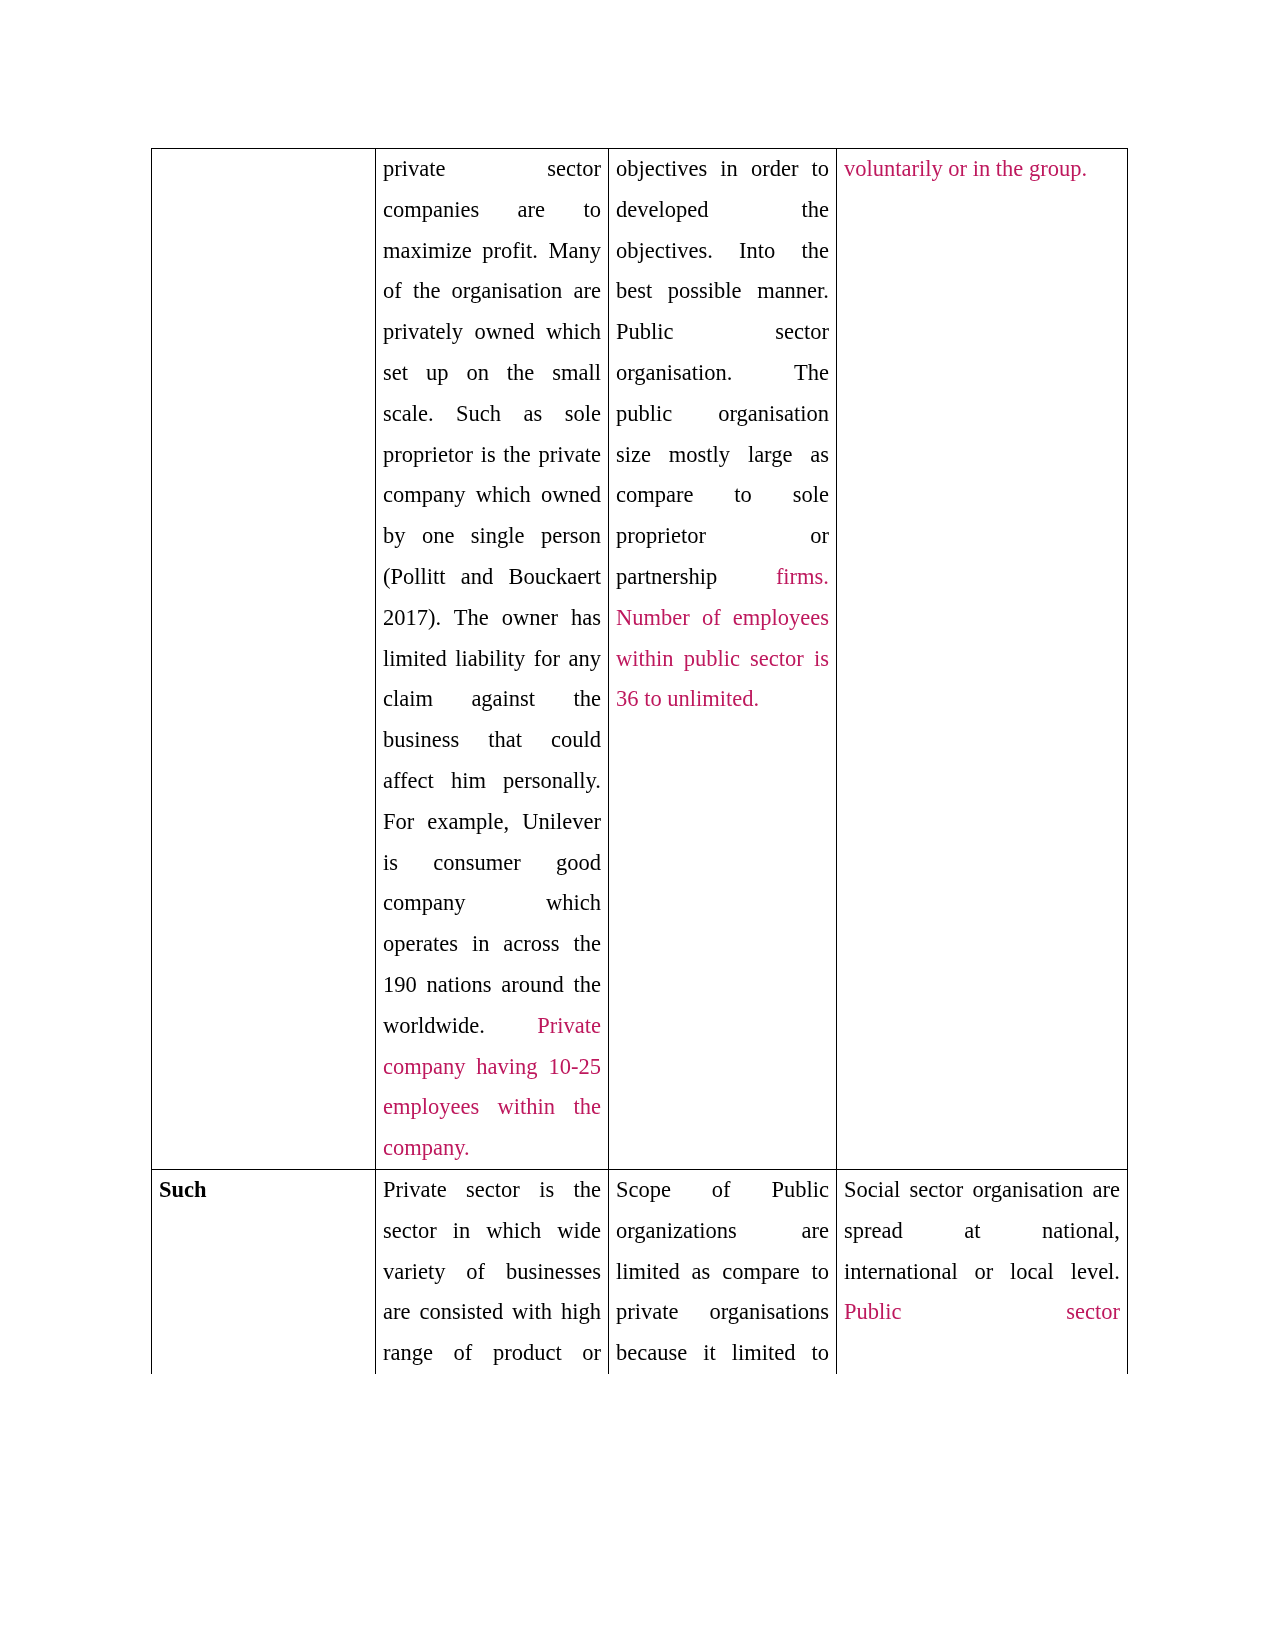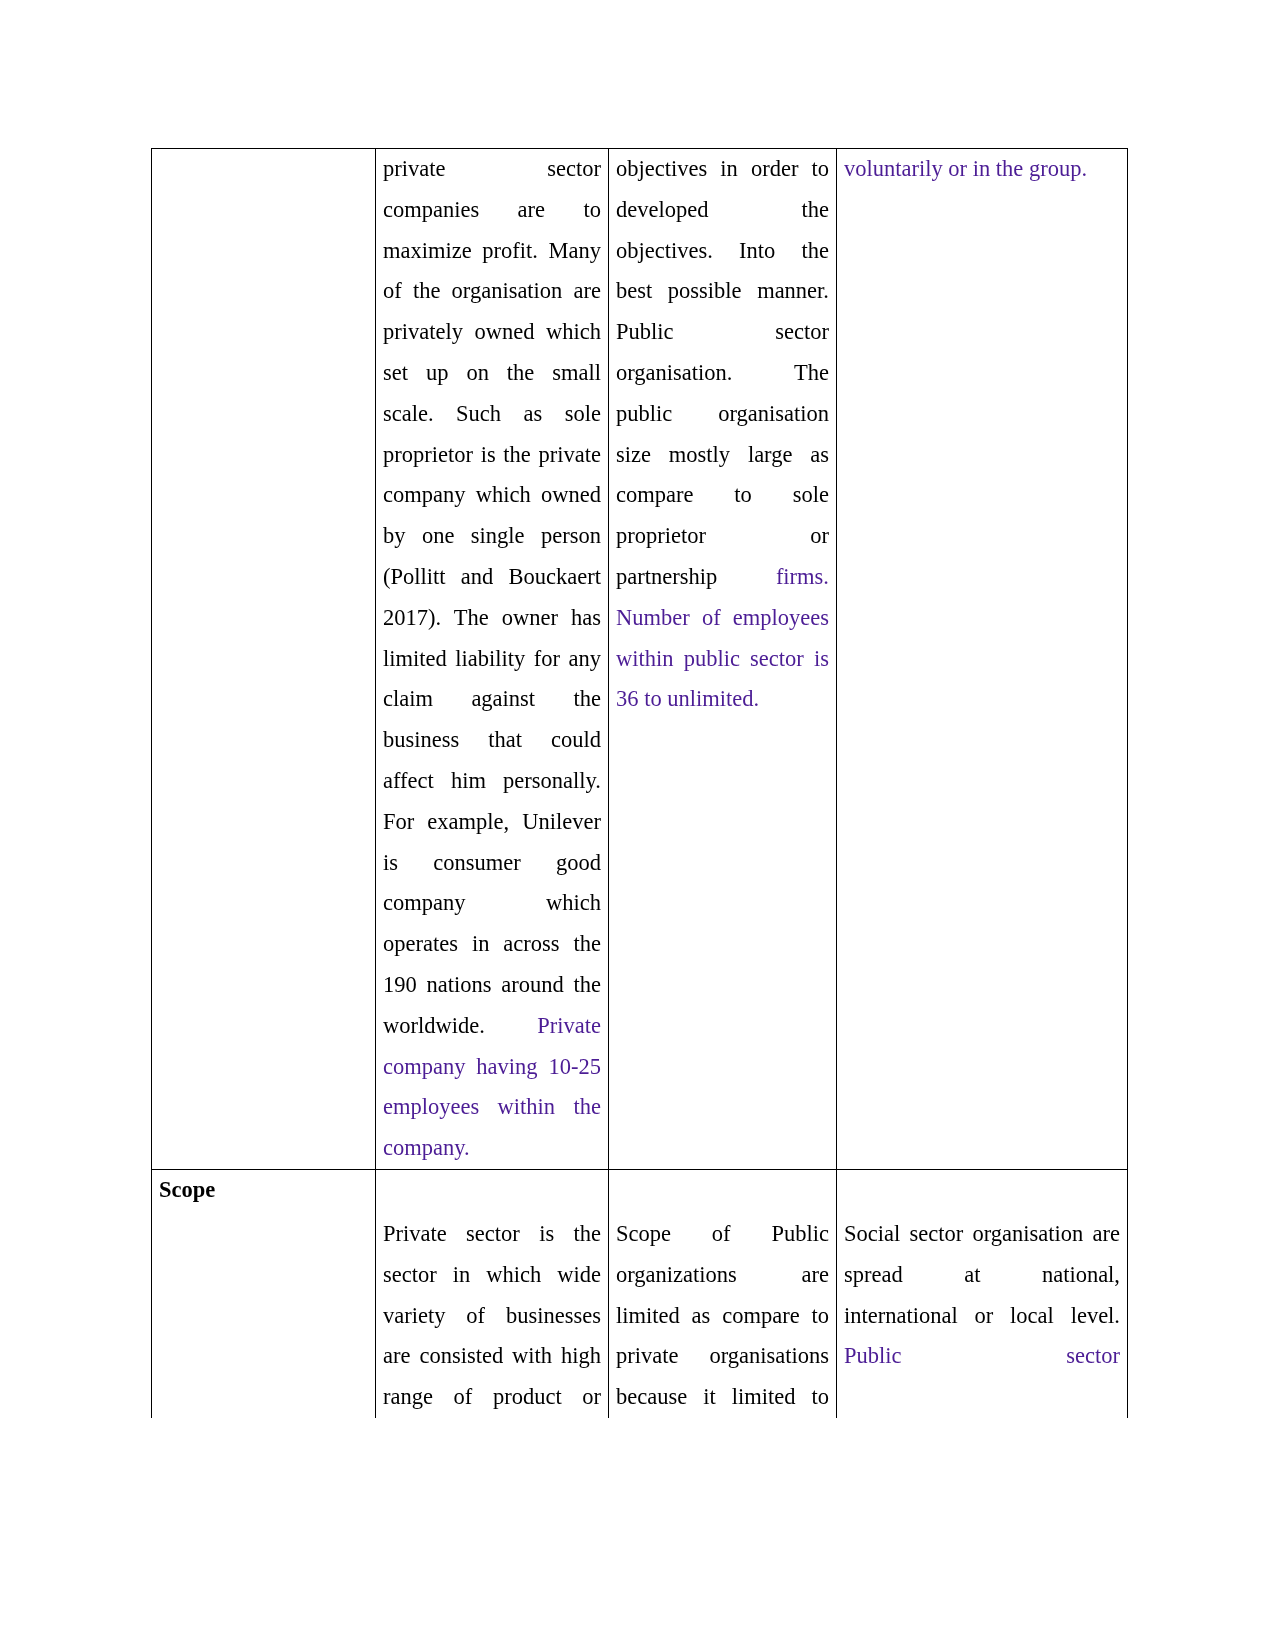--- a/index.html
+++ b/index.html
@@ -44,25 +44,25 @@
   
   col.c1 { width: 224px; }
   col.c2 { width: 233px; }
   col.c3 { width: 228px; }
   col.c4 { width: 291px; }
 
   .cell-inner {
     display: block;
   }
   
-  .justify-all { text-align: justify; text-align-last: justify; margin-top: 44px; }
+  .justify-all { text-align: justify; text-align-last: justify; }
   .justify-last-left { text-align: justify; text-align-last: left; }
 
   .blue {
-    color: #4c1d95;
+    color: #be185d;
   }
   .label-cell {
     font-weight: bold;
     text-align: left;
     text-align-last: left;
   }
   
   .clip-row td {
     border-bottom: none;
   }
@@ -91,21 +91,21 @@
         <td>
           <span class="cell-inner justify-last-left"><span>objectives in order to developed the objectives. Into the best possible manner. Public sector organisation. The public organisation size mostly large as compare to sole proprietor or partnership </span><span class="blue">firms. Number of employees within public sector is 36 to unlimited.</span></span>
         </td>
         <td>
           <span class="cell-inner justify-last-left"><span class="blue">voluntarily or in the group.</span></span>
         </td>
       </tr>
 
       <tr class="clip-row">
         <td class="label-cell">
-          <span>Scope</span>
+          <span>Such</span>
         </td>
         <td>
           <span class="cell-inner justify-all"><span>Private sector is the sector in which wide variety of businesses are consisted with high range of product or</span></span>
         </td>
         <td>
           <span class="cell-inner justify-all"><span>Scope of Public organizations are limited as compare to private organisations because it limited to</span></span>
         </td>
         <td>
           <span class="cell-inner justify-all"><span>Social sector organisation are spread at national, international or local level. </span><span class="blue">Public sector</span></span>
         </td>

